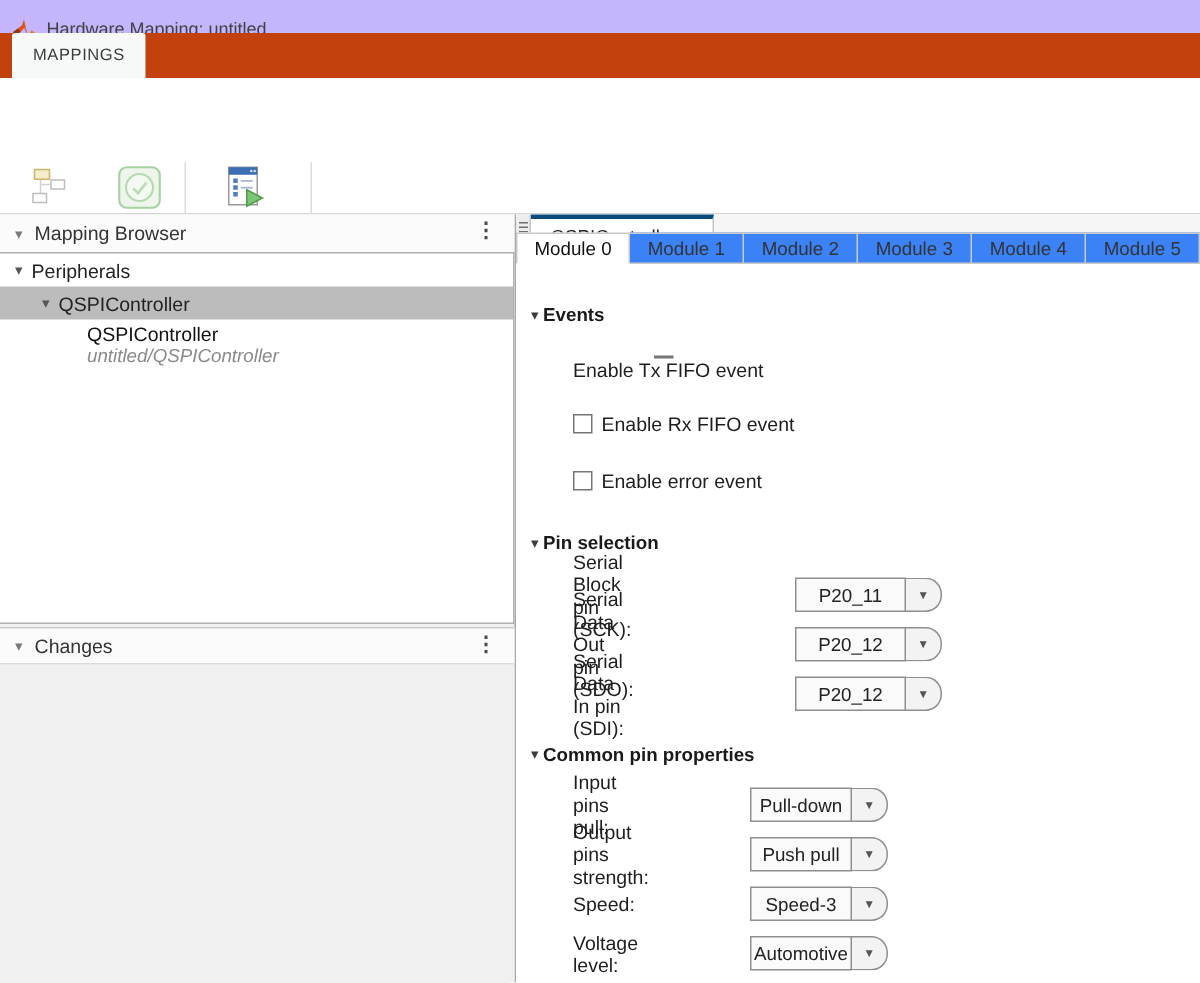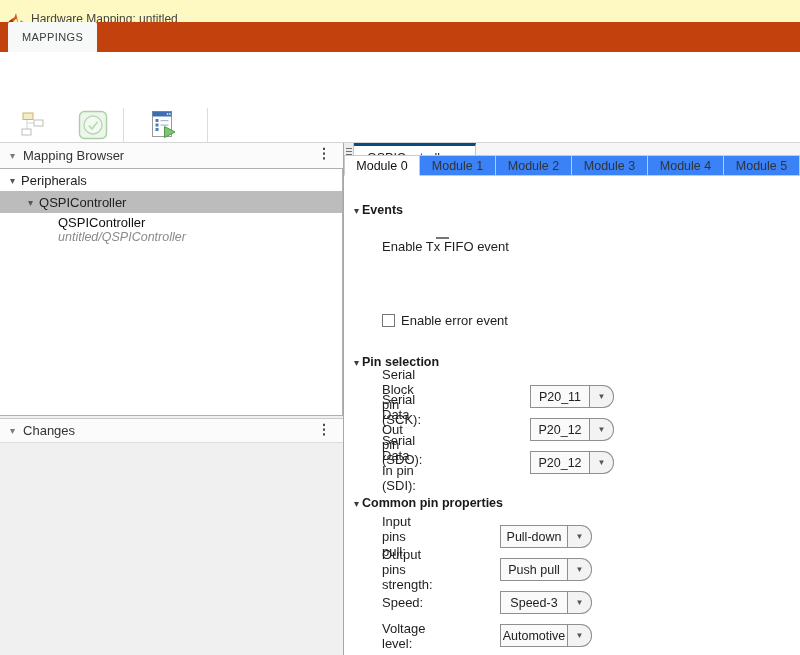--- a/index.html
+++ b/index.html
@@ -4,21 +4,21 @@
 <style>
   * { margin:0; padding:0; box-sizing:border-box; }
   html,body { width:800px; height:655px; }
   body {
     font-family:"Liberation Sans", sans-serif;
     background:#ffffff; position:relative; overflow:hidden;
     color:#1a1a1a; font-size:13px;
   }
   
   .titlebar { position:absolute; left:0; top:0; width:800px; height:38px;
-    background:#fef9c3; display:flex; align-items:center; }
+    background:#c4b5fd; display:flex; align-items:center; }
   .titlebar .logo { width:16px; height:16px; margin:0 7px 0 8px; }
   .titlebar .title { font-size:12px; color:#424242; }
   
   .ribbon { position:absolute; left:0; top:22px; width:800px; height:30px;
     background:#c2410c; }
   .ribbon-tab { position:absolute; left:8px; top:0; height:30px; min-width:88px;
     background:#f7f8f8; border-radius:2px 2px 0 0; display:flex; align-items:center;
     justify-content:center; padding:0 14px; font-size:11px; letter-spacing:.4px;
     color:#3c3c3c; cursor:default; }
   
@@ -84,21 +84,21 @@
     margin-right:6px; cursor:pointer; }
   .cblbl { font-size:13px; color:#1e1e1e; }
   .fldrow { position:absolute; height:23px; display:flex; align-items:center; }
   .flbl { position:absolute; left:38px; font-size:13px; color:#1e1e1e; }
   .combo { position:absolute; height:23px; display:flex; cursor:pointer; }
   .combo .val { height:23px; background:#fafafa; border:1px solid #8f8f8f;
     display:flex; align-items:center; justify-content:center; font-size:12.5px; color:#222; }
   .combo .arr { width:24px; height:23px; background:#f3f3f3; border:1px solid #8f8f8f;
     border-left:none; border-radius:0 11px 11px 0; display:flex; align-items:center;
     justify-content:center; font-size:8px; color:#555; }
-  .pinw { width:60px; }
+  .pinw { width:74px; }
   .comw { width:68px; }
 </style>
 </head>
 <body>
 
 <div class="titlebar">
   <svg class="logo" viewBox="0 0 16 16">
     <polygon points="0.5,10.5 4,7.8 6,10 3,12.6" fill="#a33307"></polygon>
     <polygon points="6,10 4,7.8 6.5,6.2 8,2 10.5,13.5 8.2,7.5" fill="#d95319"></polygon>
     <polygon points="8,2 10.5,13.5 13,9.2 15.5,11 11,14 9.3,9" fill="#e87722"></polygon>
@@ -218,20 +218,24 @@
   <div class="content">
 
     <div class="sechead" style="left:10px; top:13px;">
       <span class="tri">▾</span>
       <span class="st">Events</span>
     </div>
     <div class="cbrow" style="top:47px;flex-direction:column;">
       <span class="cbox"></span>
       <span class="cblbl">Enable Tx FIFO event</span>
     </div>
+    <div class="cbrow" style="top:84px;">
+      <span class="cbox"></span>
+      <span class="cblbl">Enable Rx FIFO event</span>
+    </div>
     <div class="cbrow" style="top:122px;">
       <span class="cbox"></span>
       <span class="cblbl">Enable error event</span>
     </div>
 
     <div class="sechead" style="left:10px; top:165px;">
       <span class="tri">▾</span>
       <span class="st">Pin selection</span>
     </div>
 

